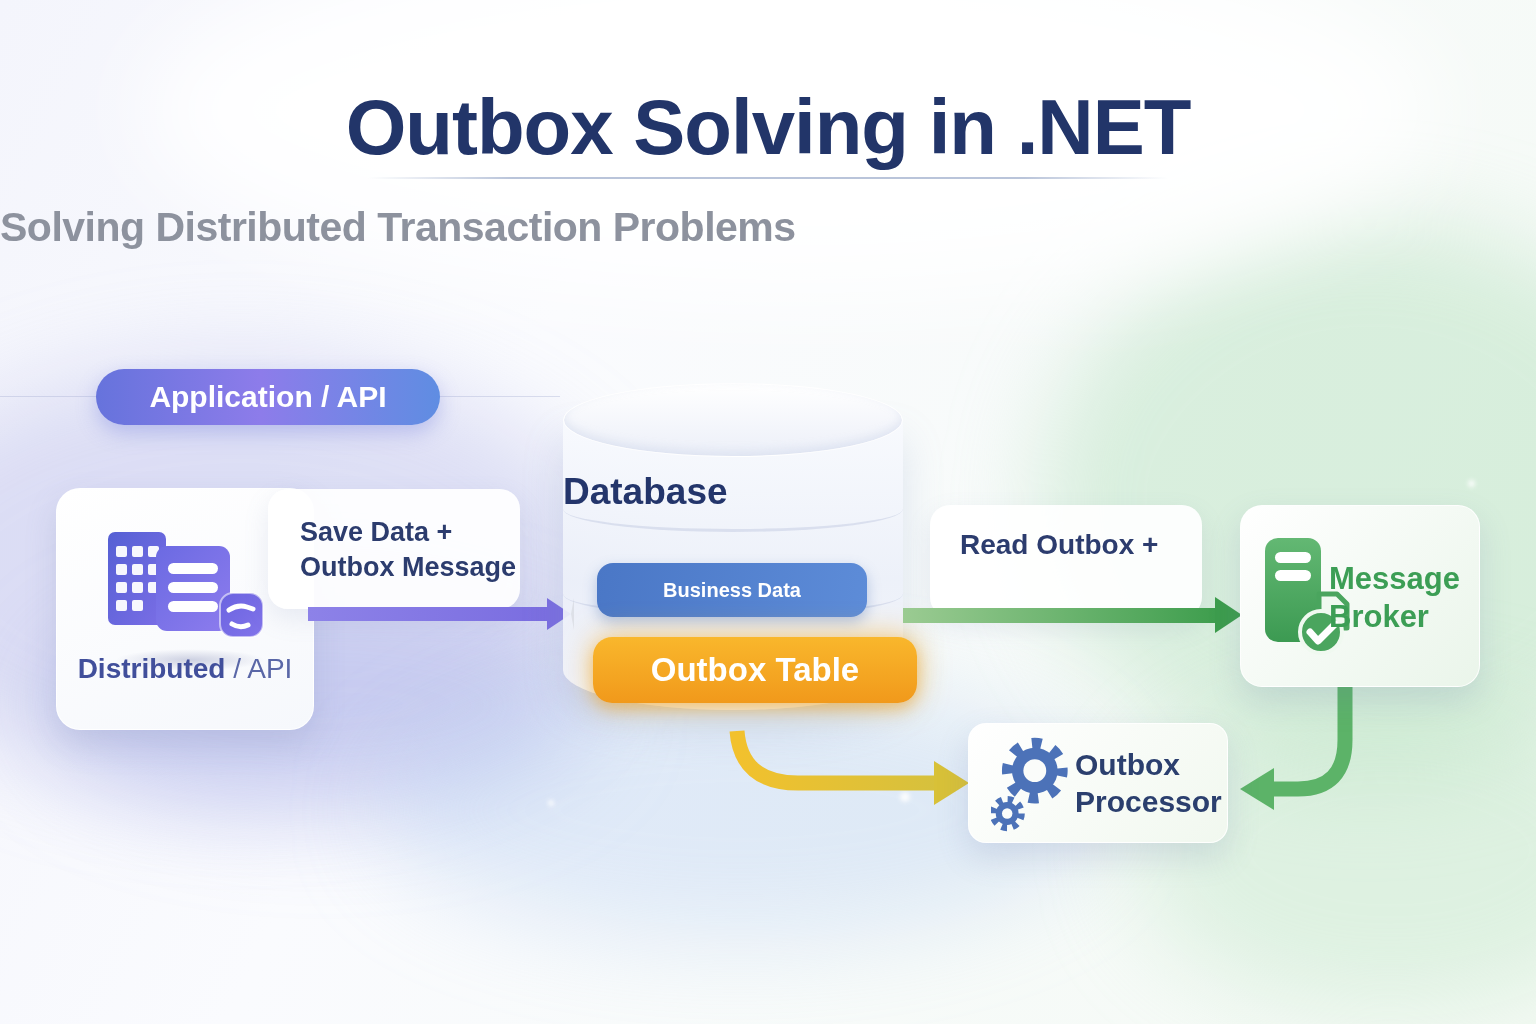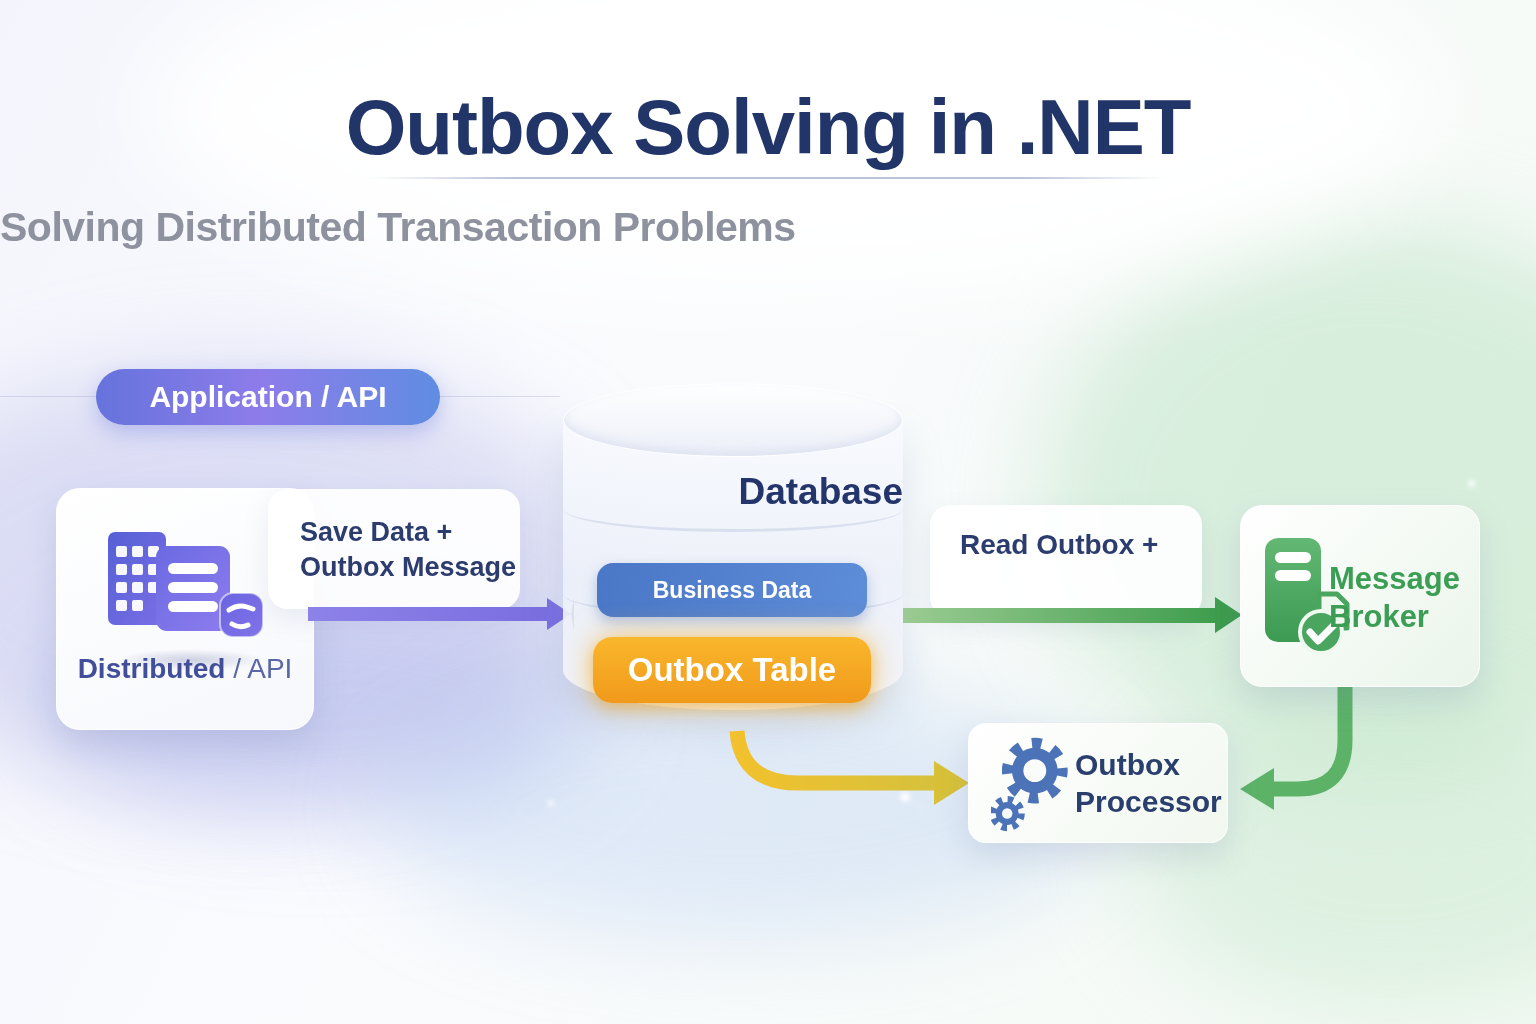--- a/index.html
+++ b/index.html
@@ -98,34 +98,34 @@
     position:absolute;left:0;top:37px;width:340px;height:290px;
     background:linear-gradient(180deg,rgba(248,250,254,0.95) 0%,rgba(236,240,249,0.92) 55%,rgba(243,245,251,0.95) 100%);
     border-bottom-left-radius:170px 40px;border-bottom-right-radius:170px 40px;
     box-shadow:0 20px 40px rgba(125,145,190,0.22);
   }
   .db-seam{
     position:absolute;left:0;width:340px;height:46px;border-radius:50%;
     border-bottom:3px solid rgba(198,206,228,0.55);box-sizing:border-box;
   }
   .db-title{
-    position:absolute;left:0;width:100%;top:88px;text-align:right;
+    position:absolute;left:0;width:100%;top:88px;text-align:left;
     font-size:37px;font-weight:700;color:#23356b;
   }
   .db-row{
     position:absolute;display:flex;align-items:center;justify-content:center;
     color:#fff;font-weight:700;
   }
   .row-business{
-    left:34px;top:180px;width:270px;height:54px;border-radius:16px;font-size:23px;
+    left:34px;top:180px;width:270px;height:54px;border-radius:16px;font-size:20px;
     background:linear-gradient(100deg,#4a77c6,#5d8cd8);
     box-shadow:0 6px 14px rgba(70,110,180,0.35);
   }
   .row-outbox{
-    left:30px;top:254px;width:278px;height:66px;border-radius:19px;font-size:33px;
+    left:30px;top:254px;width:324px;height:66px;border-radius:19px;font-size:33px;
     background:linear-gradient(180deg,#f9b72c,#f1991b);
     box-shadow:0 0 30px rgba(248,178,48,0.65),0 6px 14px rgba(230,150,30,0.35);
   }
 
   
   .broker-card{left:1240px;top:505px;width:238px;height:180px;border-radius:22px;
     background:linear-gradient(135deg,#ffffff 0%,#eaf5ea 100%);}
   .broker-icon{position:absolute;left:18px;top:30px;}
   .broker-label{position:absolute;left:88px;top:54px;font-size:31px;font-weight:700;color:#3c9e55;line-height:38px;}
 

